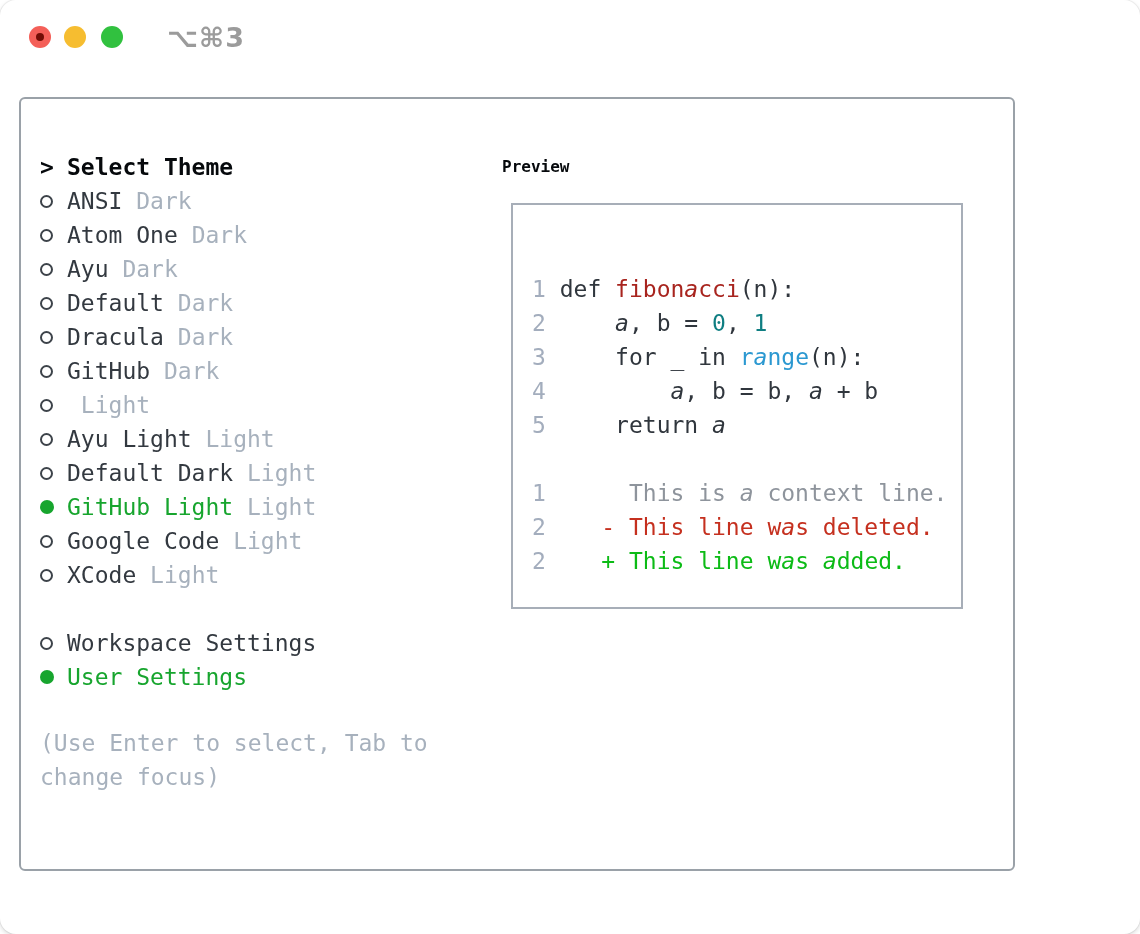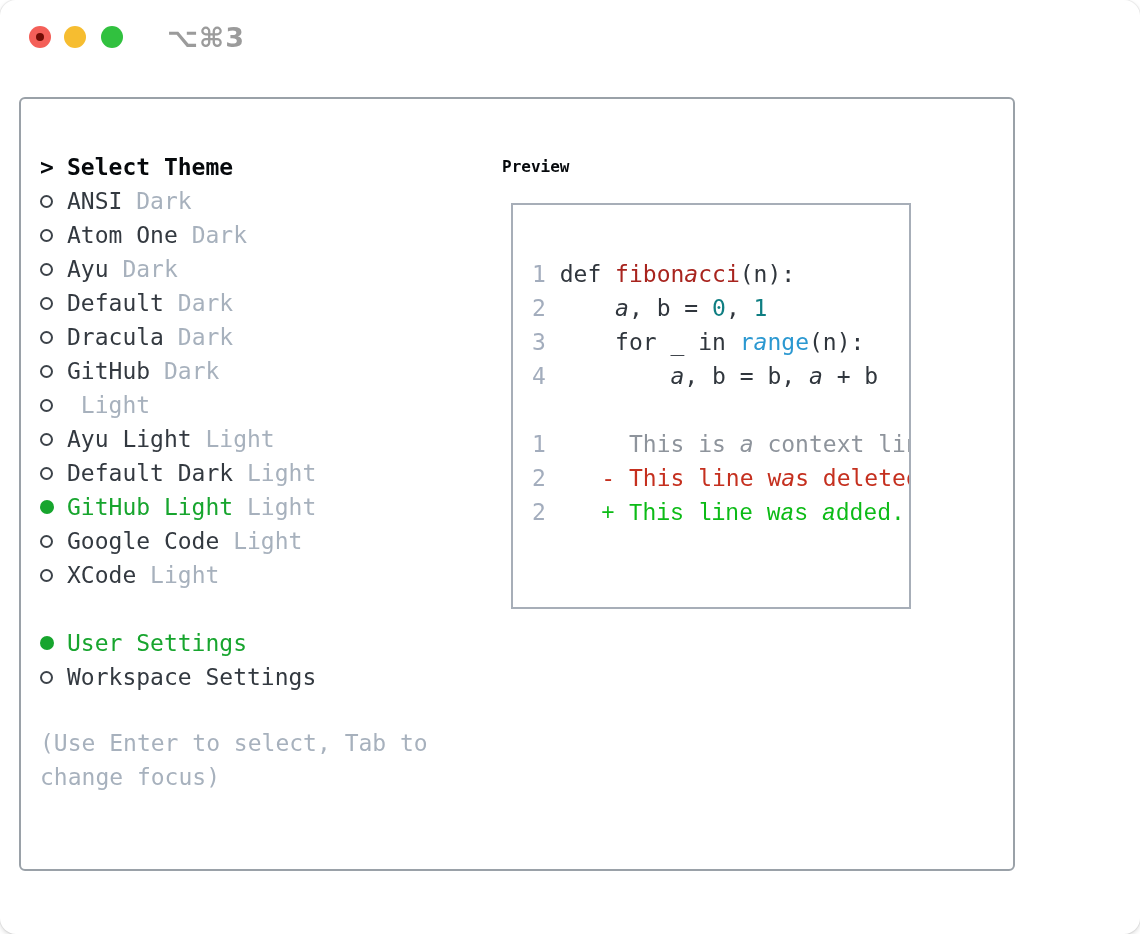--- a/index.html
+++ b/index.html
@@ -43,33 +43,33 @@
   .ring{width:13px;height:13px;border-radius:50%;border:2px solid #3d434a;}
   .dot{width:14px;height:14px;border-radius:50%;background:var(--accent-green);}
   .tname{color:var(--fg-list);}
   .tname.sel{color:var(--accent-green);}
   .variant{color:var(--muted);}
   .sp{height:34px;}
   .hint{margin-top:32px;width:440px;line-height:34px;color:var(--muted);}
   
   .preview-title{position:absolute;left:481px;top:51px;font-size:16px;line-height:34px;font-weight:bold;color:var(--header-black);}
   .preview-box{
-    position:absolute;left:490px;top:104px;width:400px;height:406px;
+    position:absolute;left:490px;top:104px;width:452px;height:406px;
     border:2px solid var(--box-border);background:#fff;
-    padding:52px 0 0 19px;overflow:hidden;
+    padding:67px 0 0 19px;overflow:hidden;
   }
   .code-line{white-space:pre;font-size:23px;line-height:34px;height:34px;}
   .tk.fg{color:var(--fg);}
   .tk.num{color:var(--linenum);}
   .tk.red{color:var(--code-red);}
   .tk.teal{color:var(--code-teal);}
   .tk.blue{color:var(--code-blue);}
   .tk.gray{color:var(--context);}
   .tk.red2{color:var(--diff-red);}
-  .tk.green{color:var(--diff-green);font-family:Liberation Mono, monospace;}
+  .tk.green{color:var(--diff-green);}
   .tk i{font-style:italic;}
 </style>
 </head>
 <body>
 
 <div class="card">
 
   <div class="titlebar">
     <button class="tl tl-close"></button>
     <button class="tl tl-min"></button>
@@ -94,34 +94,35 @@
           <div class="row"><span class="slot"><span class="ring"></span></span><span class="tname">Ayu Light</span><span class="variant"> Light</span></div>
           <div class="row"><span class="slot"><span class="ring"></span></span><span class="tname">Default Dark</span><span class="variant"> Light</span></div>
           <div class="row"><span class="slot"><span class="dot"></span></span><span class="tname sel">GitHub Light</span><span class="variant"> Light</span></div>
           <div class="row"><span class="slot"><span class="ring"></span></span><span class="tname">Google Code</span><span class="variant"> Light</span></div>
           <div class="row"><span class="slot"><span class="ring"></span></span><span class="tname">XCode</span><span class="variant"> Light</span></div>
         </div>
 
       <div class="sp"></div>
 
       <div id="apply-rows">
+          <div class="row"><span class="slot"><span class="ring"></span></span><span class="tname">Workspace Settings</span></div>
           <div class="row"><span class="slot"><span class="dot"></span></span><span class="tname sel">User Settings</span></div>
-          <div class="row"><span class="slot"><span class="ring"></span></span><span class="tname">Workspace Settings</span></div>
         </div>
 
       <div class="hint">(Use Enter to select, Tab to change focus)</div>
     </div>
 
     <div class="preview-title">Preview</div>
     <div class="preview-box">
       <div id="preview-lines">
           <div class="code-line"><span class="tk num">1 </span><span class="tk fg">def </span><span class="tk red">fibon<i>a</i>cci</span><span class="tk fg">(n):</span></div>
           <div class="code-line"><span class="tk num">2 </span><span class="tk fg">    <i>a</i>, b = </span><span class="tk teal">0</span><span class="tk fg">, </span><span class="tk teal">1</span></div>
           <div class="code-line"><span class="tk num">3 </span><span class="tk fg">    for _ in </span><span class="tk blue">r<i>a</i>nge</span><span class="tk fg">(n):</span></div>
           <div class="code-line"><span class="tk num">4 </span><span class="tk fg">        <i>a</i>, b = b, <i>a</i> + b</span></div>
+          <div class="code-line"><span class="tk num">5 </span><span class="tk fg">    return <i>a</i></span></div>
           <div class="code-line"></div>
           <div class="code-line"><span class="tk num">1 </span><span class="tk gray">     This is <i>a</i> context line.</span></div>
           <div class="code-line"><span class="tk num">2 </span><span class="tk red2">   - This line w<i>a</i>s deleted.</span></div>
           <div class="code-line"><span class="tk num">2 </span><span class="tk green">   + This line w<i>a</i>s <i>a</i>dded.</span></div>
         </div>
     </div>
 
   </div>
 </div>
 

